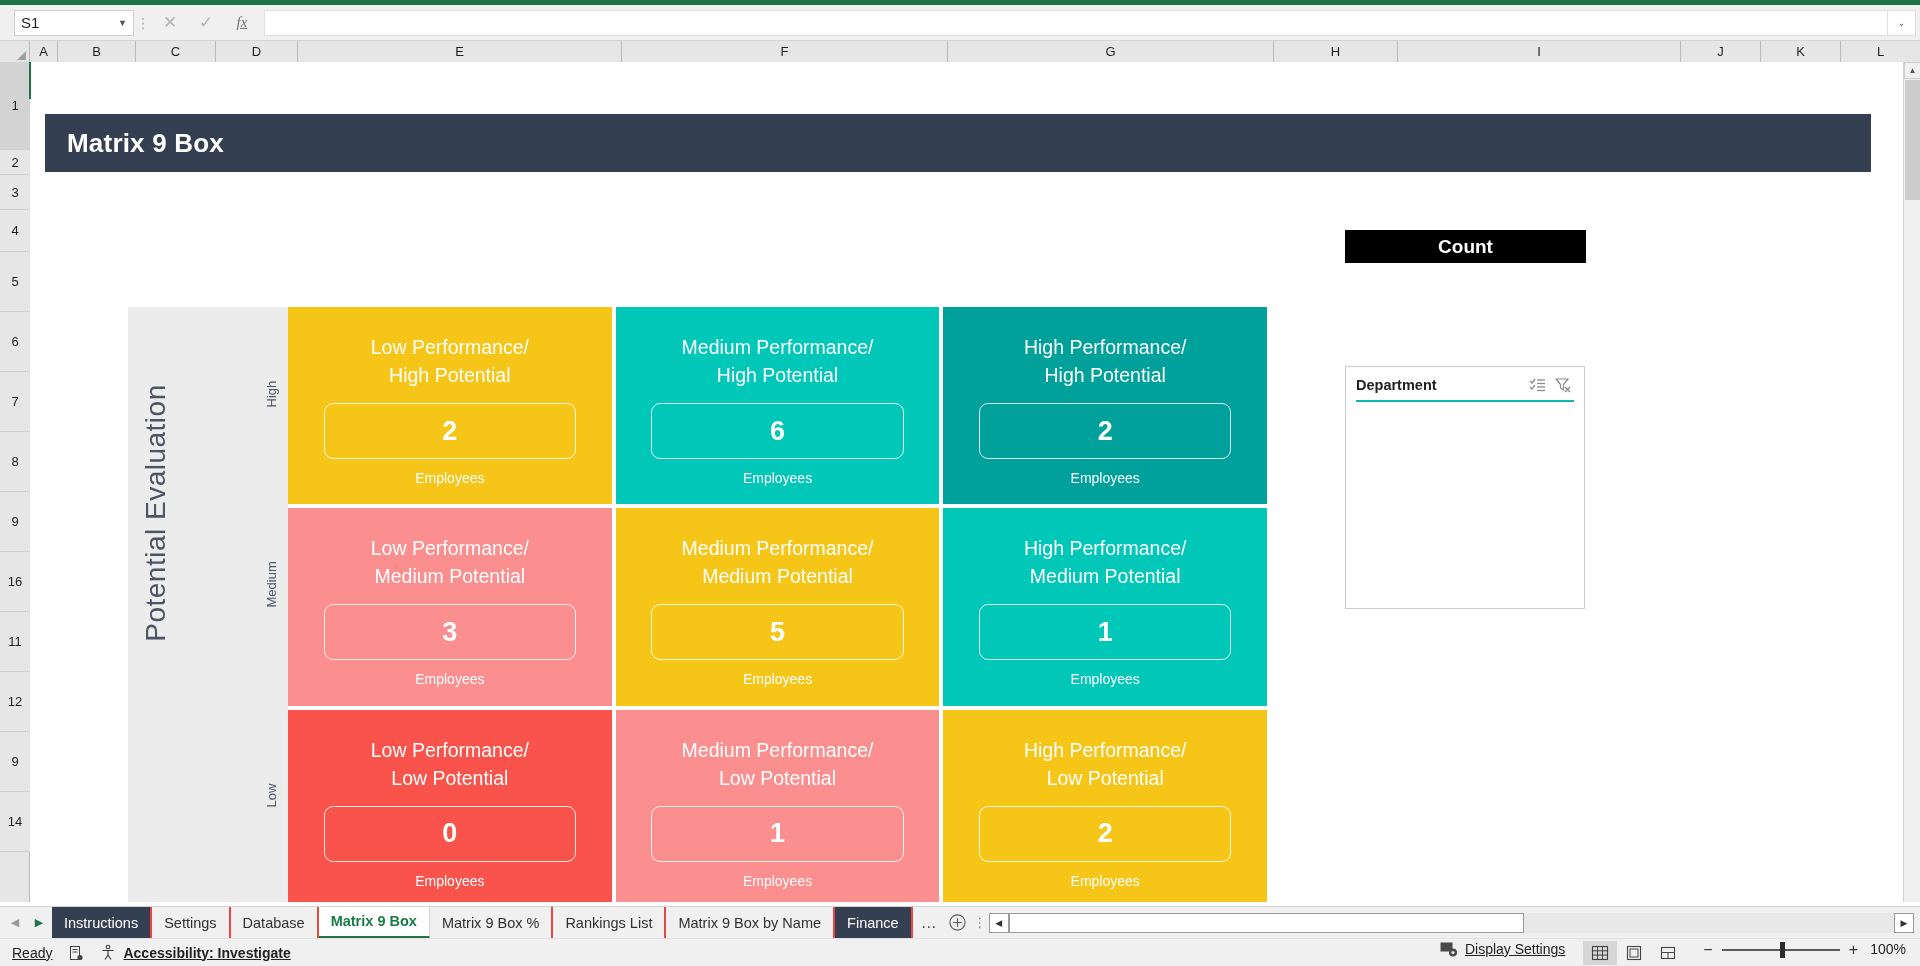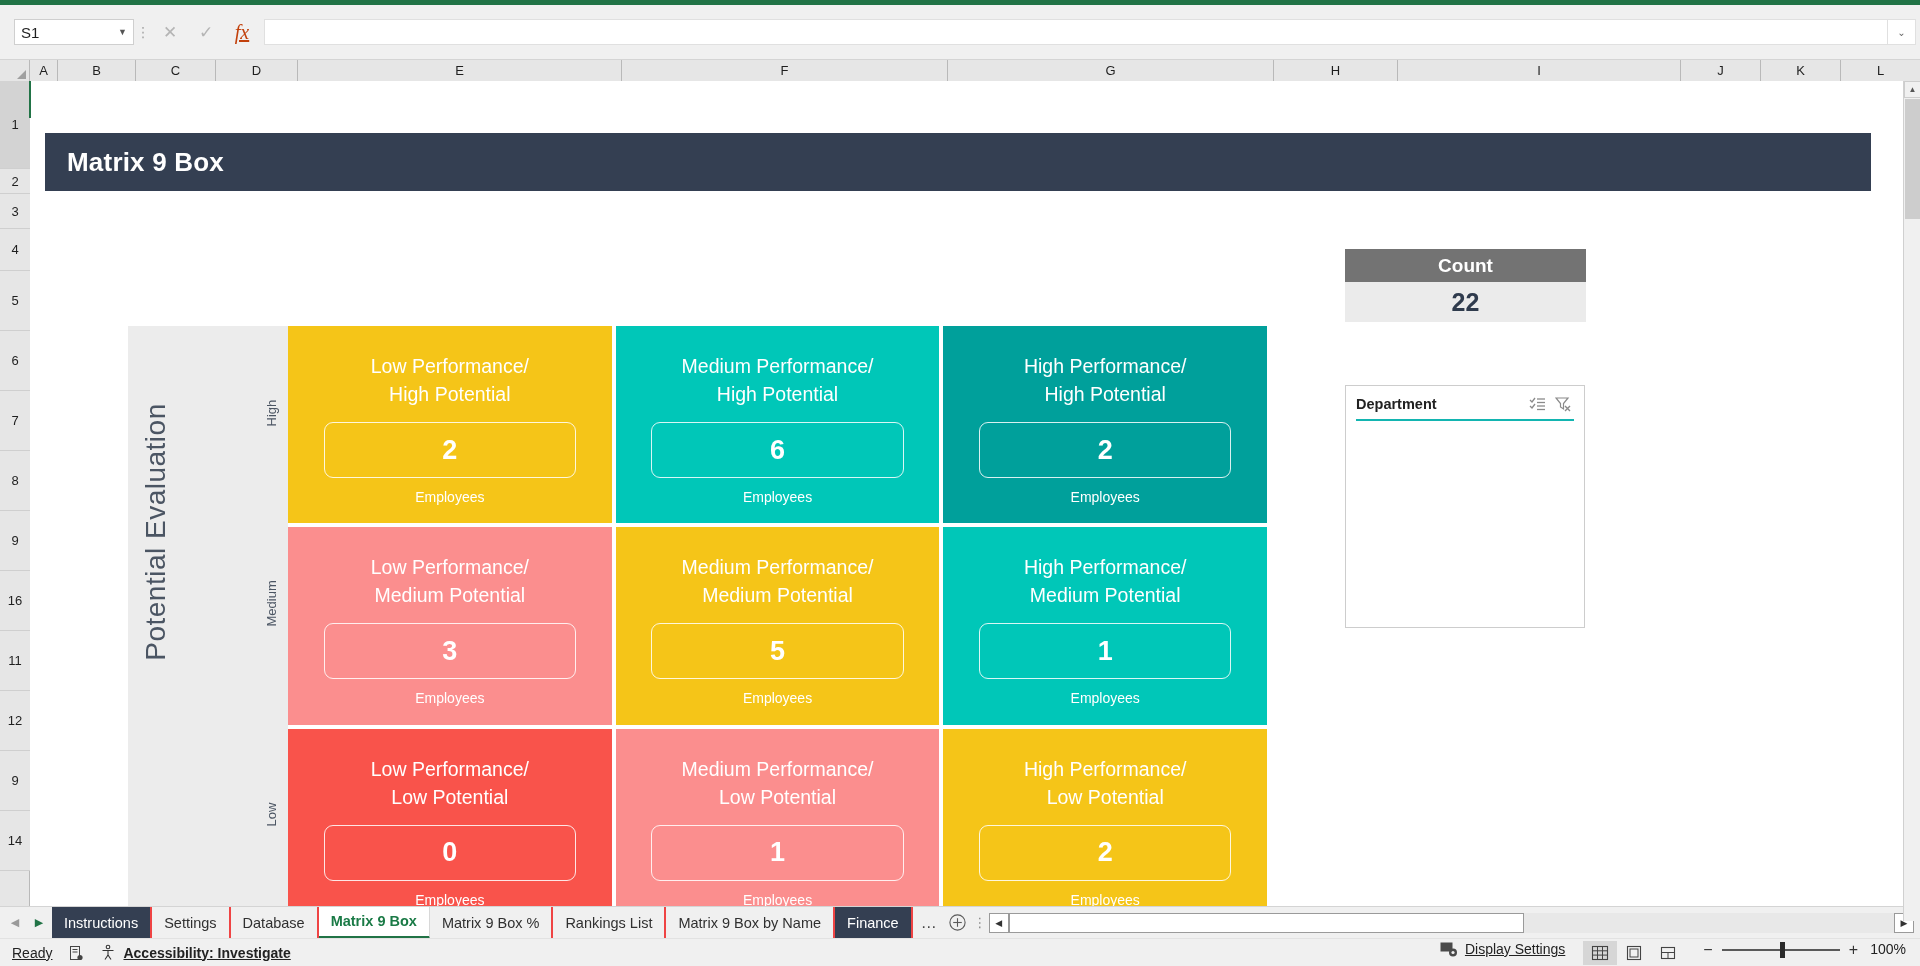--- a/index.html
+++ b/index.html
@@ -8,39 +8,39 @@
     font-family: "Liberation Sans", sans-serif;
     background: #ffffff;
     overflow: hidden;
   }
 
   
   .top-accent { height: 5px; background: #217346; width: 100%; }
 
   
   .formula-row {
-    height: 55px; background: #f0f0f0;
+    height: 36px; background: #f0f0f0;
     display: flex; align-items: center;
     border-bottom: 1px solid #d4d4d4;
     padding: 0 4px;
   }
   .namebox {
     width: 120px; height: 26px; background: #ffffff;
     border: 1px solid #cfcfcf; display: flex; align-items: center;
     padding: 0 6px; font-size: 15px; color: #1f1f1f;
     margin-left: 10px;
   }
   .namebox .nb-text { flex: 1; }
   .namebox .nb-arrow { color: #555; font-size: 9px; }
   .vdots { width: 18px; text-align: center; color: #a6a6a6; font-size: 14px; letter-spacing: 0; line-height: 6px;}
   .vdots span { display:block; }
   .fbtns { display: flex; align-items: center; gap: 0px; }
   .fbtn { width: 36px; height: 28px; display: flex; align-items: center; justify-content: center;
           color: #b5b5b5; font-size: 17px; }
-  .fbtn.fx { color: #c2410c; font-style: italic; font-family: "Liberation Serif", serif; font-size: 20px; text-decoration: underline;}
+  .fbtn.fx { color: #737373; font-style: italic; font-family: "Liberation Serif", serif; font-size: 15px; text-decoration: underline;}
   .fbar {
     flex: 1; height: 26px; background: #ffffff; border: 1px solid #e0e0e0;
     margin-left: 4px; margin-right: 0px; display:flex; align-items:center; padding-left:6px;
     font-size: 14px; color:#222;
   }
   .fbar-expand { width: 28px; height: 26px; background: #ffffff; border:1px solid #e0e0e0; border-left:none;
      display:flex; align-items:center; justify-content:center; color:#666; font-size:10px;}
 
   
   .grid-wrap { position: relative; height: 861px; width: 1920px; background: #ffffff; }
@@ -97,21 +97,21 @@
   
   .banner {
     position: absolute; left: 15px; top: 73px; width: 1826px; height: 58px;
     background: #343f52; display: flex; align-items: center; padding-left: 22px;
   }
   .banner-title { color: #ffffff; font-size: 26px; font-weight: bold; letter-spacing: .2px; }
 
   
   .count-card { position: absolute; left: 1345px; top: 189px; width: 241px; }
   .count-head {
-    height: 33px; background: #737373; color: #fff; font-size: 19px; font-weight: bold;
+    height: 33px; background: #000000; color: #fff; font-size: 19px; font-weight: bold;
     display: flex; align-items: center; justify-content: center;
   }
   .count-val {
     height: 40px; background: #ebebeb; color: #2f3b4d; font-size: 25px; font-weight: bold;
     display: flex; align-items: center; justify-content: center;
   }
 
   
   .slicer {
     position: absolute; left: 1345px; top: 325px; width: 240px; height: 243px;
@@ -267,21 +267,20 @@
   <div class="selbar"></div>
 
   <div class="canvas">
 
     <div class="banner" style="left:15px;top:52px;width:1826px">
       <span class="banner-title">Matrix 9 Box</span>
     </div>
 
     <div class="count-card" style="left:1315px;top:168px">
       <div class="count-head">Count</div>
-      <div class="count-val">22</div>
     </div>
 
     <div class="slicer" style="left:1315px;top:304px">
       <div class="slicer-head">
         <span class="slicer-title">Department</span>
         <span class="sl-icon">
           <svg width="17" height="15" viewBox="0 0 17 15">
             <path d="M1 3 L3 5 L6 1" stroke="#8a8a8a" stroke-width="1.3" fill="none"></path>
             <path d="M1 9 L3 11 L6 7" stroke="#8a8a8a" stroke-width="1.3" fill="none"></path>
             <line x1="8" y1="2" x2="16" y2="2" stroke="#8a8a8a" stroke-width="1.3"></line>

